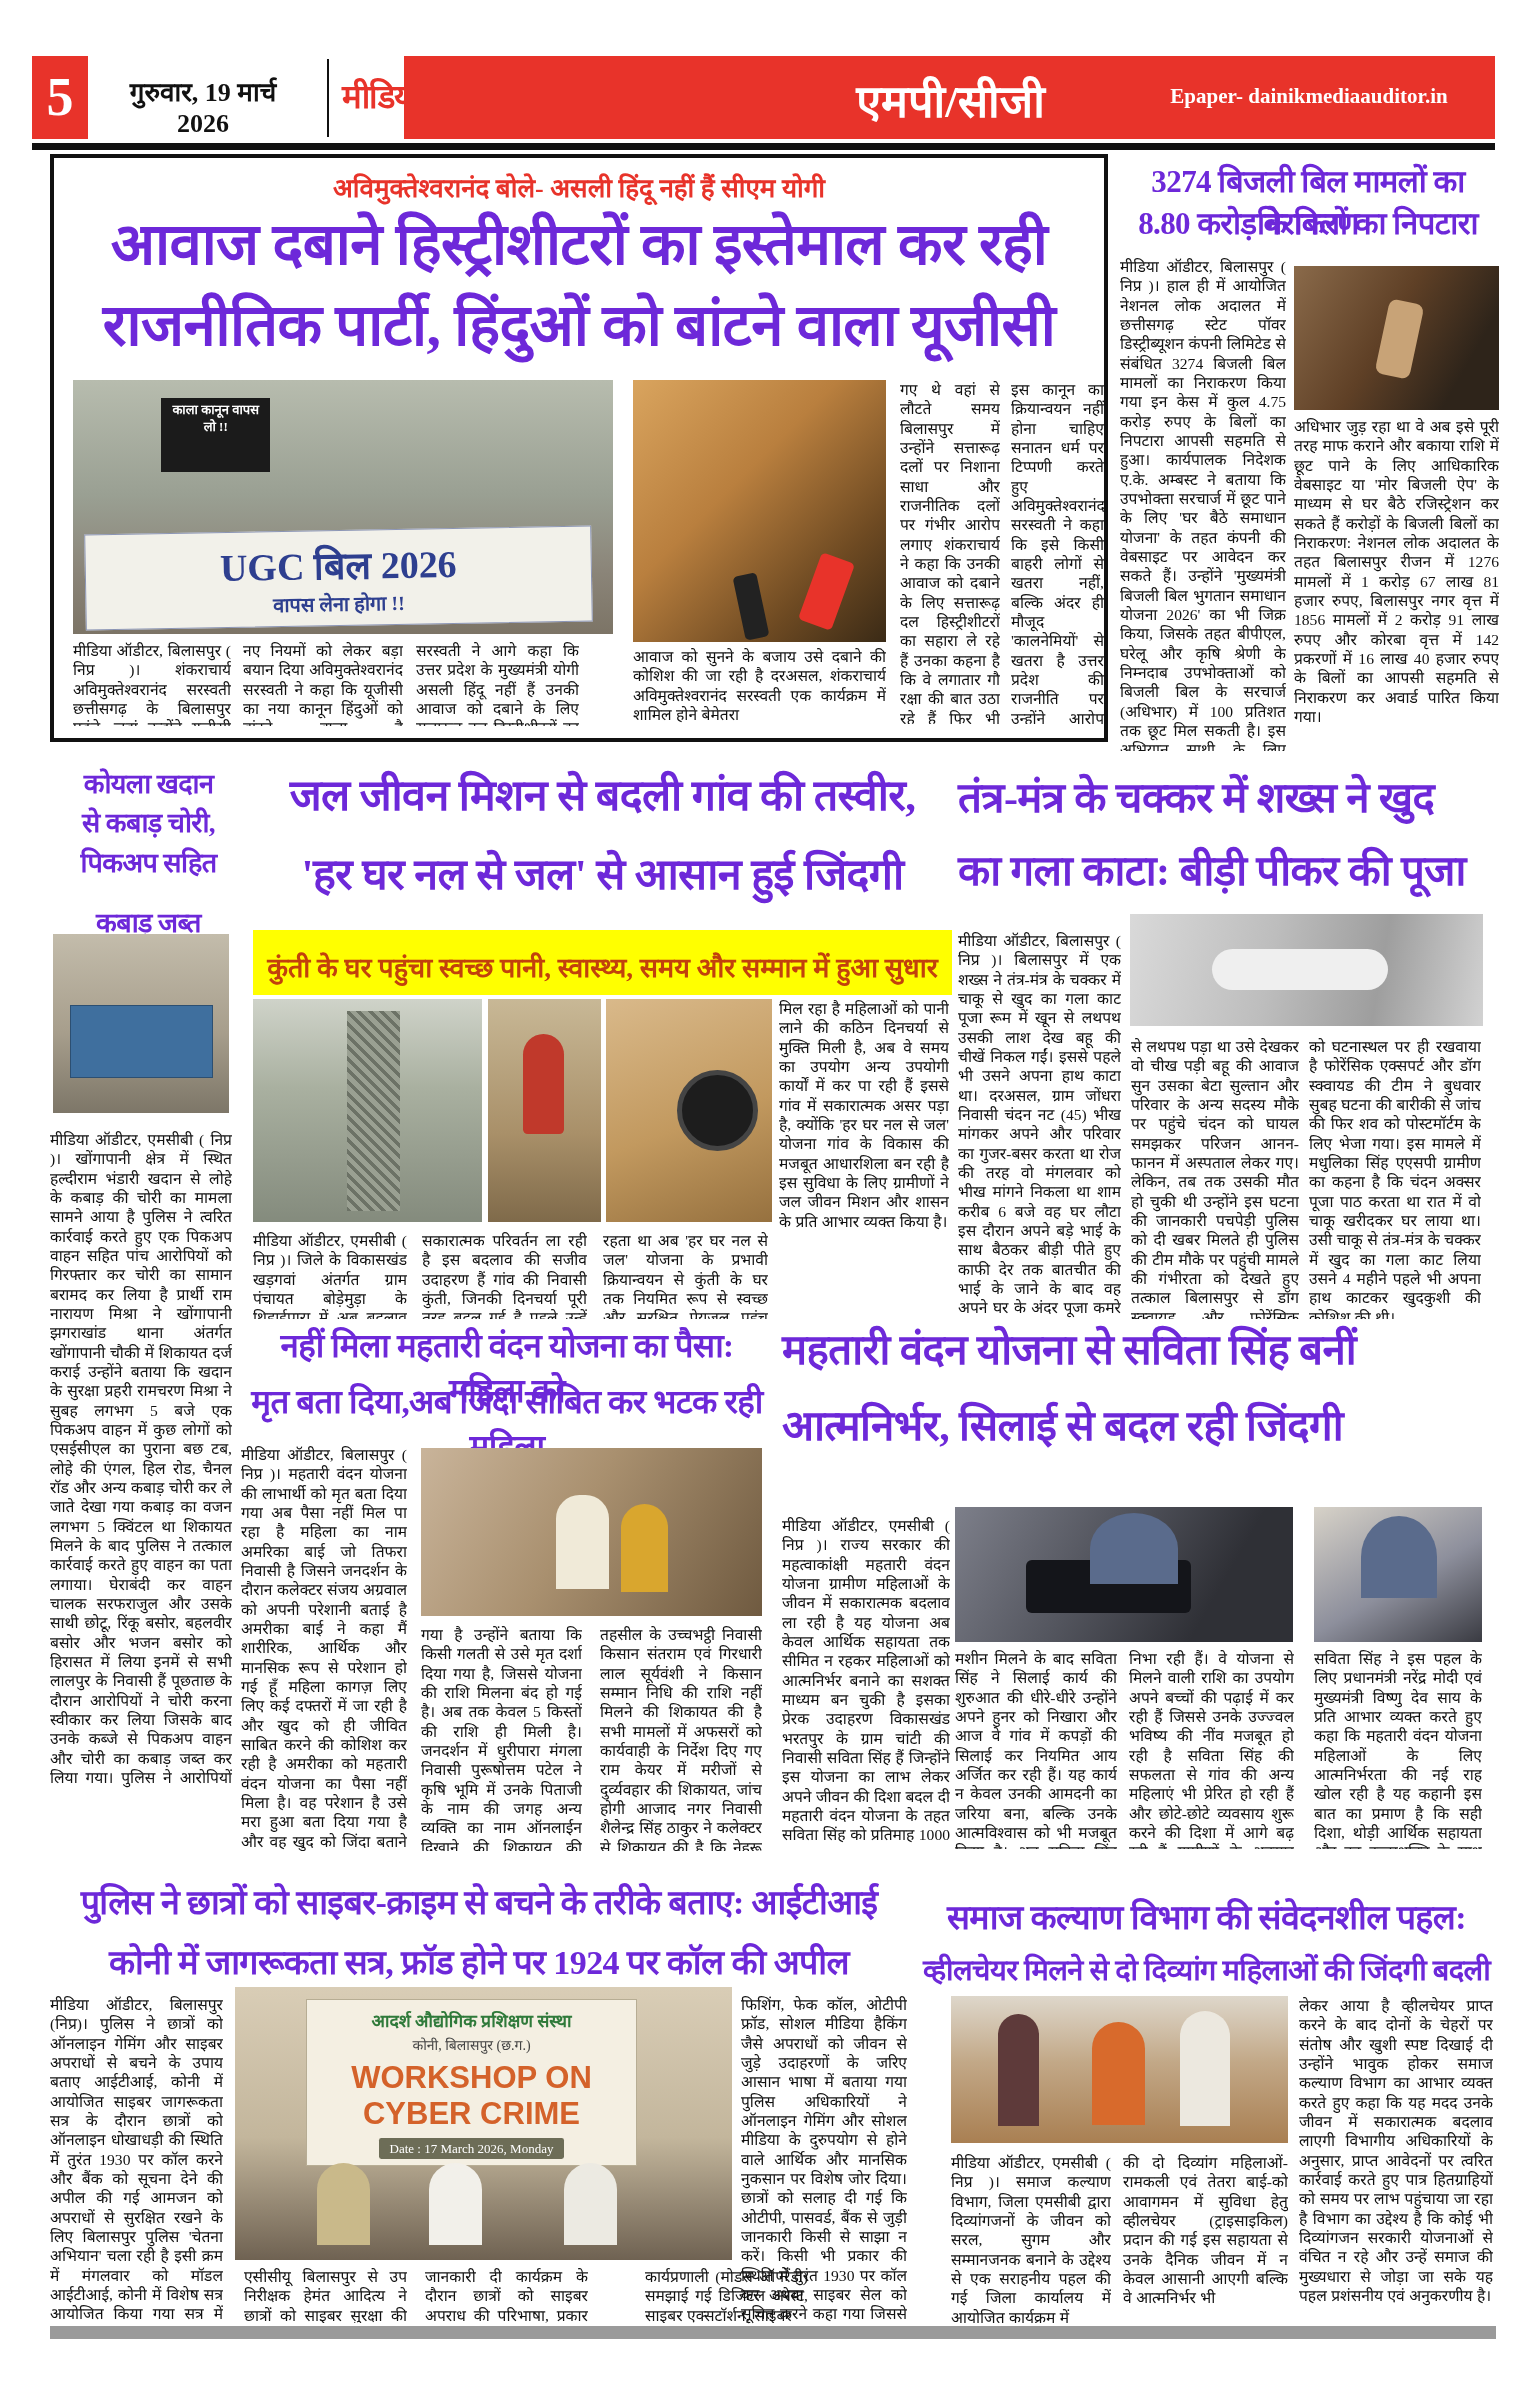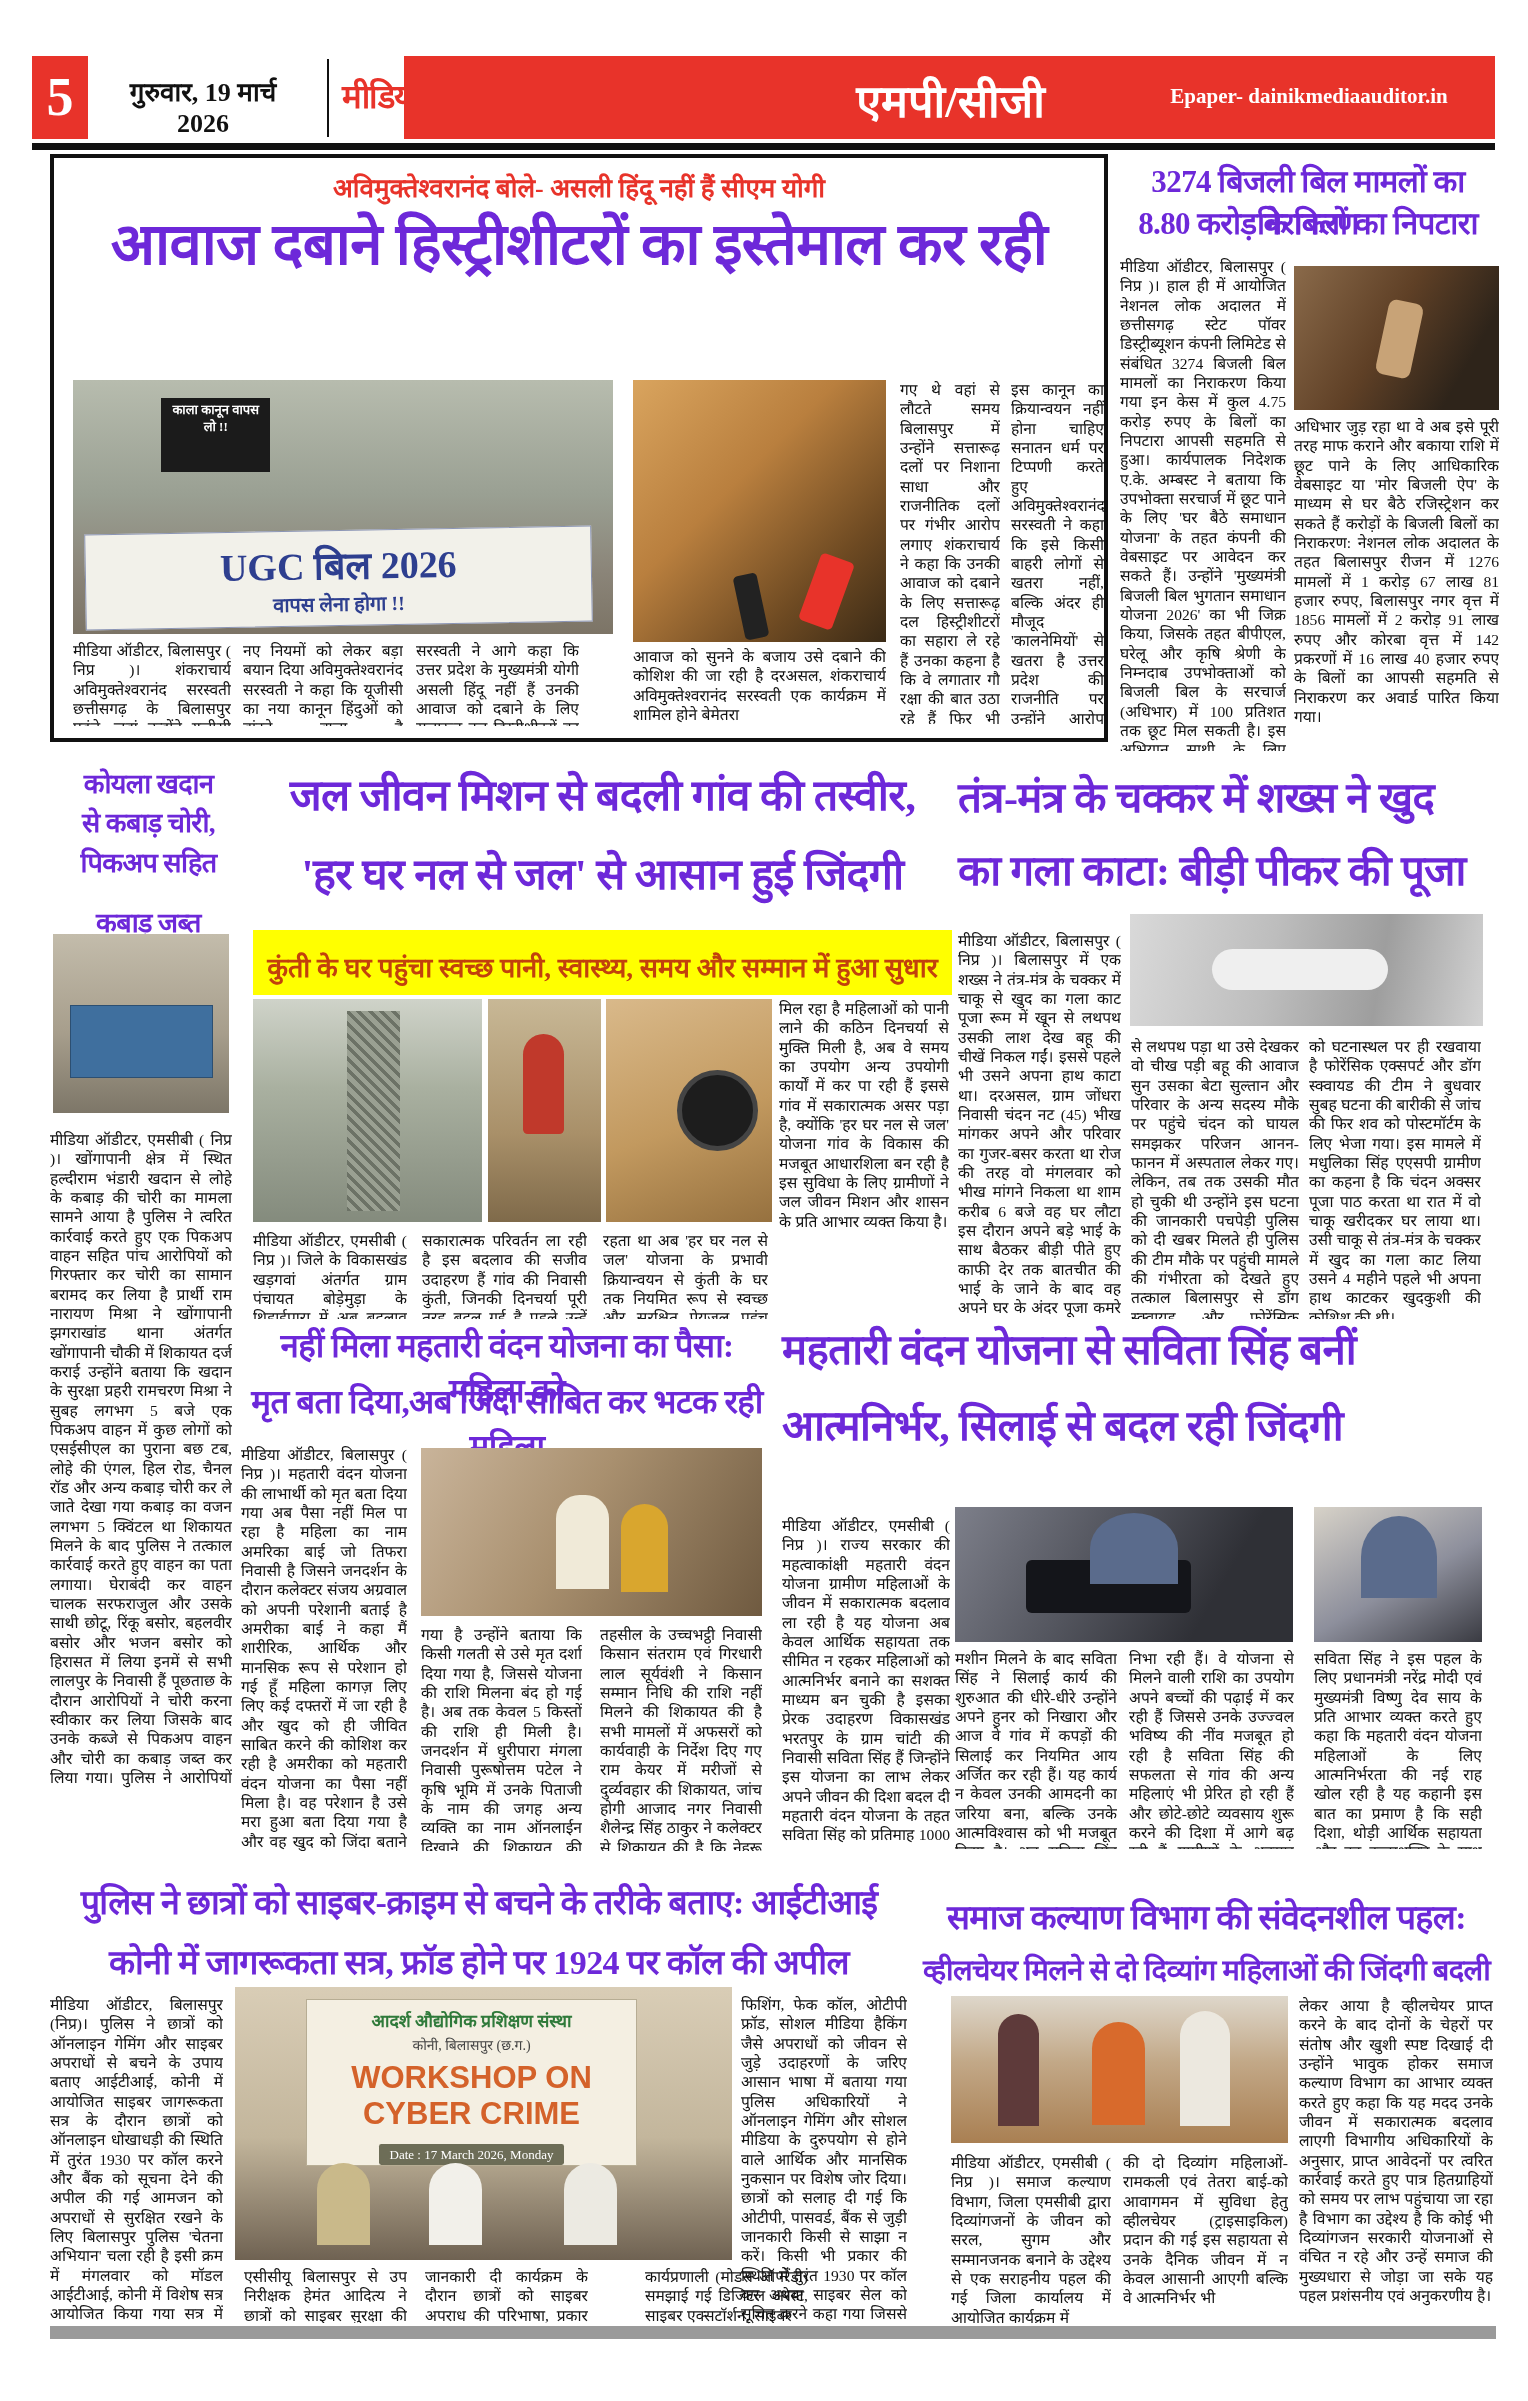--- a/index.html
+++ b/index.html
@@ -24,20 +24,21 @@
   <div class="abs" style="left:404px;top:14.7px;width:1091px;height:83px;background:#e8332a;">
     <div class="abs" style="left:435px;top:13px;width:223px;color:#fff;font-size:45px;font-weight:bold;text-align:center;">एमपी/सीजी</div>
     <div class="abs" style="left:764px;top:28px;width:282px;color:#fff;font-size:21px;font-weight:bold;text-align:center;">Epaper- dainikmediaauditor.in</div>
   </div>
 </div>
 <div class="abs" style="left:32px;top:143px;width:1463px;height:7px;background:#111;"></div>
 
 <div class="abs" style="left:50px;top:154px;width:1058px;height:588px;border:4.1px solid #111;box-sizing:border-box;">
   <div class="abs red center" style="left:0;top:10.6px;width:1050px;font-size:26px;font-weight:bold;">अविमुक्तेश्वरानंद बोले- असली हिंदू नहीं हैं सीएम योगी</div>
   <div class="hl center" style="left:0;top:44px;width:1050px;font-size:58px;">आवाज दबाने हिस्ट्रीशीटरों का इस्तेमाल कर रही</div>
+  <div class="hl center" style="left:0;top:125px;width:1050px;font-size:58px;">राजनीतिक पार्टी, हिंदुओं को बांटने वाला यूजीसी</div>
 
   <div class="photo" style="left:19px;top:222px;width:540px;height:254px;background:linear-gradient(180deg,#b7bcae 0%,#9aa093 45%,#8b8579 75%,#7c7466 100%);">
     <div class="abs" style="left:88px;top:17.6px;width:100px;height:65px;background:#1b1b1b;color:#fff;font-size:13px;font-weight:bold;text-align:center;padding:4.7px;line-height:1.3;">काला कानून वापस लो !!</div>
     <div class="abs" style="left:11.8px;top:150px;width:505px;height:94px;background:#f2f1ea;border:1.2px solid #8b95b5;transform:rotate(-1deg);text-align:center;">
       <div style="color:#2e3f8f;font-weight:bold;font-size:38px;margin-top:7px;">UGC बिल 2026</div>
       <div style="color:#2e3f8f;font-weight:bold;font-size:20px;">वापस लेना होगा !!</div>
     </div>
   </div>
 
   <div class="photo" style="left:579px;top:222px;width:253px;height:262px;background:linear-gradient(135deg,#d9a45e 0%,#b97f3e 40%,#6e4a22 75%,#3a2a16 100%);">
@@ -138,21 +139,21 @@
 <div class="abs" style="left:50px;top:1869px;width:858px;height:455px;">
   <div class="hl center" style="left:0;top:8.8px;width:858px;font-size:34px;">पुलिस ने छात्रों को साइबर-क्राइम से बचने के तरीके बताए:  आईटीआई</div>
   <div class="hl center" style="left:0;top:69px;width:858px;font-size:34px;">कोनी में जागरूकता सत्र, फ्रॉड होने पर 1924 पर कॉल की अपील</div>
   <div class="col" style="left:0;top:126px;width:173px;height:326px;">मीडिया ऑडीटर, बिलासपुर (निप्र)। पुलिस ने छात्रों को ऑनलाइन गेमिंग और साइबर अपराधों से बचने के उपाय बताए आईटीआई, कोनी में आयोजित साइबर जागरूकता सत्र के दौरान छात्रों को ऑनलाइन धोखाधड़ी की स्थिति में तुरंत 1930 पर कॉल करने और बैंक को सूचना देने की अपील की गई आमजन को अपराधों से सुरक्षित रखने के लिए बिलासपुर पुलिस 'चेतना अभियान' चला रही है इसी क्रम में मंगलवार को मॉडल आईटीआई, कोनी में विशेष सत्र आयोजित किया गया सत्र में नगर पुलिस अधीक्षक (सिटी कोतवाली) गगन कुमार और</div>
   <div class="photo" style="left:185px;top:118px;width:497px;height:273px;background:linear-gradient(180deg,#d9cdb6 0%,#c3b69c 55%,#6f6252 100%);">
     <div class="abs" style="left:71px;top:11.8px;width:329px;height:165px;background:#f4efe2;border:1.8px solid #b7ad94;text-align:center;">
       <div style="color:#2f7a3a;font-size:17.6px;font-weight:bold;margin-top:8.2px;">आदर्श औद्योगिक प्रशिक्षण संस्था</div>
       <div style="color:#444;font-size:14px;margin-top:3.5px;">कोनी, बिलासपुर (छ.ग.)</div>
       <div style="color:#d4622a;font-size:31px;font-weight:bold;margin-top:5.9px;font-family:'Liberation Sans',sans-serif;">WORKSHOP ON</div>
       <div style="color:#d4622a;font-size:31px;font-weight:bold;font-family:'Liberation Sans',sans-serif;">CYBER CRIME</div>
-      <div style="background:#6d6d57;color:#fff;display:inline-block;font-size:13px;padding:2.4px 10.6px;margin-top:12px;border-radius:2.4px;">Date : 17 March 2026, Monday</div>
+      <div style="background:#6d6d57;color:#fff;display:inline-block;font-size:13px;padding:2.4px 10.6px;margin-top:6px;border-radius:2.4px;">Date : 17 March 2026, Monday</div>
     </div>
     <div class="abs" style="left:82px;top:176px;width:53px;height:82px;background:#c9b98a;border-radius:26.4px 26.4px 0 0;"></div>
     <div class="abs" style="left:194px;top:176px;width:53px;height:82px;background:#f2f0ea;border-radius:26.4px 26.4px 0 0;"></div>
     <div class="abs" style="left:329px;top:176px;width:53px;height:82px;background:#eceae2;border-radius:26.4px 26.4px 0 0;"></div>
   </div>
   <div class="col" style="left:194px;top:398px;width:163px;height:56px;">एसीसीयू बिलासपुर से उप निरीक्षक हेमंत आदित्य ने छात्रों को साइबर सुरक्षा की विस्तृत</div>
   <div class="col" style="left:375px;top:398px;width:163px;height:56px;">जानकारी दी कार्यक्रम के दौरान छात्रों को साइबर अपराध की परिभाषा, प्रकार और</div>
   <div class="col" style="left:552px;top:398px;width:163px;height:56px;margin-left:43px;">कार्यप्रणाली (मोडस ऑपरेंडी) समझाई गई डिजिटल अरेस्ट, साइबर एक्सटॉर्शन, साइबर</div>
   <div class="col" style="left:691px;top:126px;width:166px;height:329px;">फिशिंग, फेक कॉल, ओटीपी फ्रॉड, सोशल मीडिया हैकिंग जैसे अपराधों को जीवन से जुड़े उदाहरणों के जरिए आसान भाषा में बताया गया पुलिस अधिकारियों ने ऑनलाइन गेमिंग और सोशल मीडिया के दुरुपयोग से होने वाले आर्थिक और मानसिक नुकसान पर विशेष जोर दिया। छात्रों को सलाह दी गई कि ओटीपी, पासवर्ड, बैंक से जुड़ी जानकारी किसी से साझा न करें। किसी भी प्रकार की स्थिति में तुरंत 1930 पर कॉल कर अथवा साइबर सेल को सूचित करने कहा गया जिससे नुकसान से रोका जा सकता है सतर्क रहें, जागरूक रहें।</div>
 </div>

